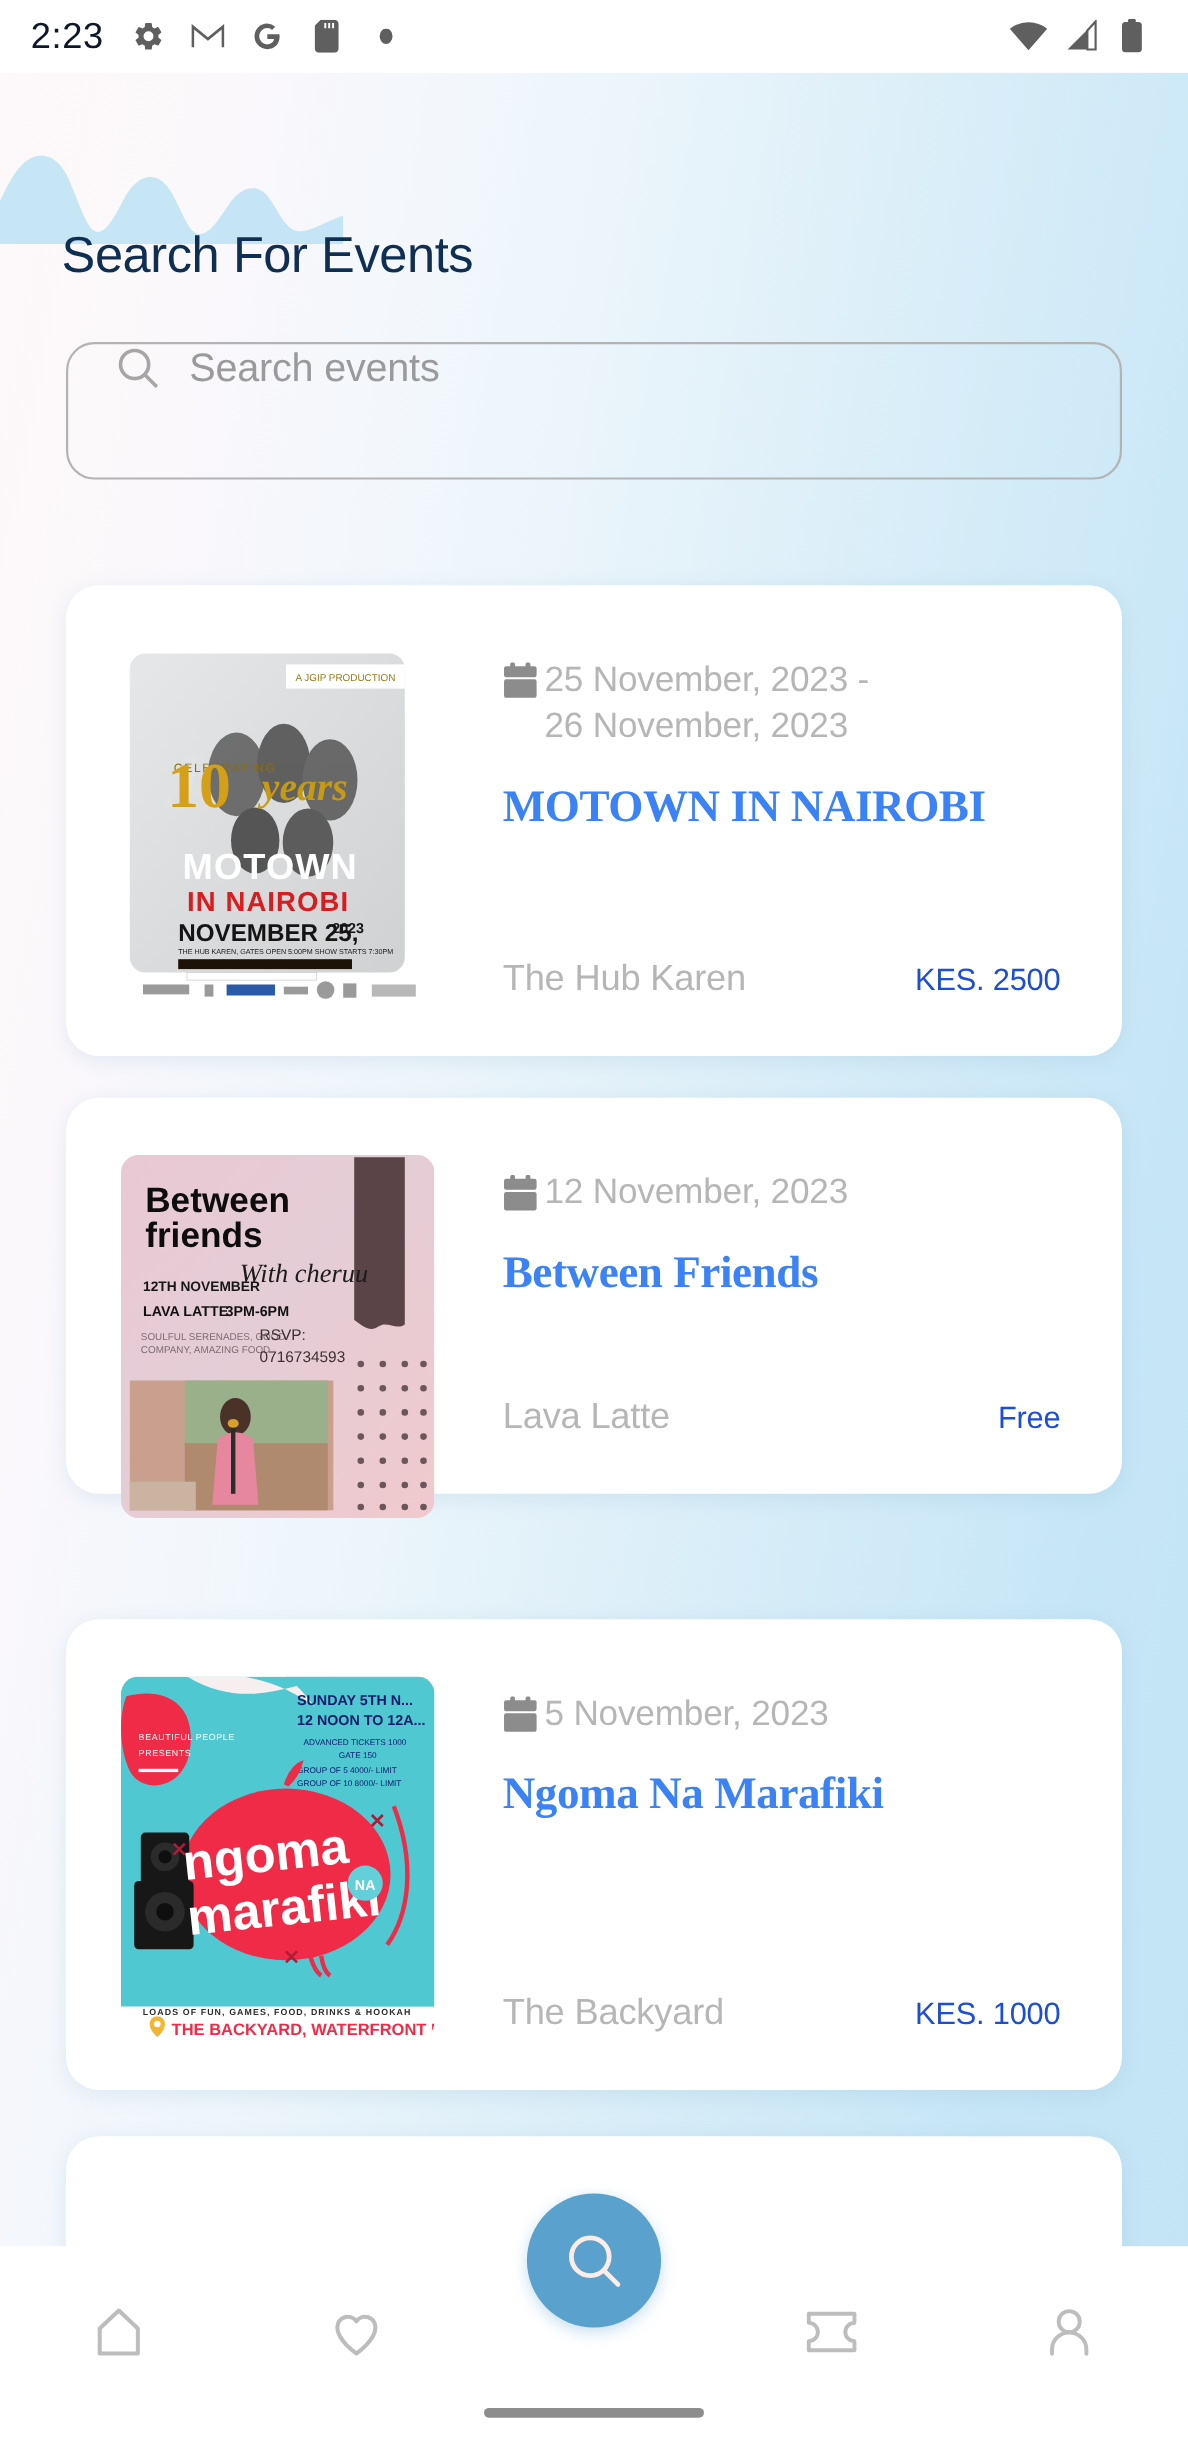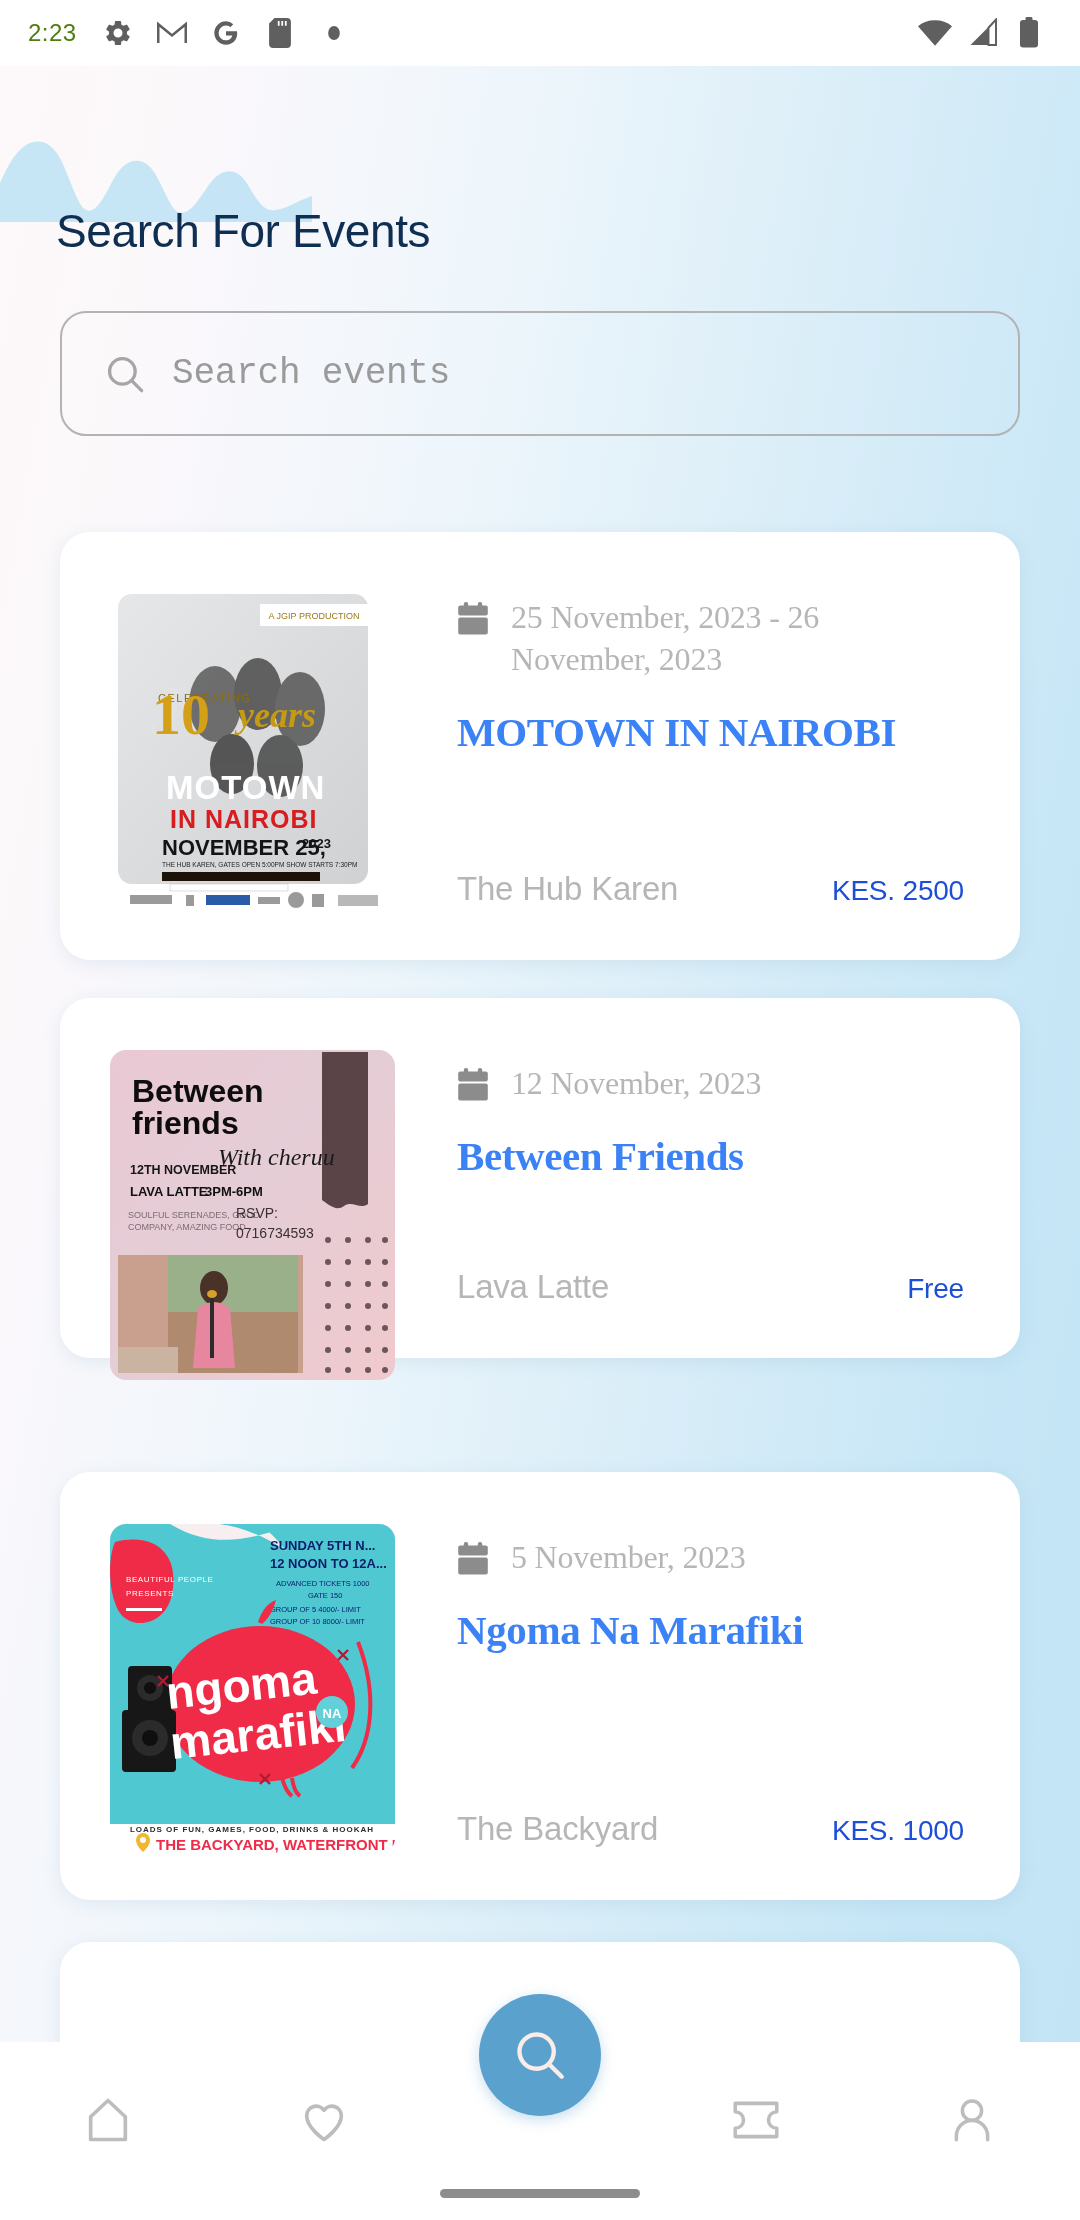--- a/index.html
+++ b/index.html
@@ -10,21 +10,21 @@
     overflow:hidden;
     position:relative;
   }
 
   
   .statusbar{
     position:absolute; top:0; left:0; width:1080px; height:66px;
     background:#ffffff; display:flex; align-items:center;
     padding:0 34px 0 28px; z-index:50;
   }
-  .sb-time{ font-size:24px; color:#4d7c0f; letter-spacing:.5px; font-family:"Liberation Sans",sans-serif; }
+  .sb-time{ font-size:33px; color:#0f172a; letter-spacing:.5px; font-family:"Liberation Sans",sans-serif; }
   .sb-left-icons{ display:flex; align-items:center; gap:20px; margin-left:24px; }
   .sb-ic{ width:34px; height:34px; display:flex; align-items:center; justify-content:center; }
   .sb-ic svg{ display:block; }
   .sb-spacer{ flex:1; }
   .sb-right{ display:flex; align-items:center; gap:13px; }
 
   
   .screen{
     position:absolute; top:66px; left:0; width:1080px; height:2154px;
     background:linear-gradient(100deg,#fdf8fa 0%,#fbf8fb 14%,#eef6fb 36%,#d8edf8 62%,#c6e6f6 84%,#c2e4f5 100%);
@@ -42,21 +42,21 @@
     font-size:46px; font-weight:normal; color:#0e2e52;
     letter-spacing:-0.4px; white-space:nowrap;
   }
 
   
   .searchbar{
     position:absolute; left:60px; top:245px;
     width:960px; height:125px;
     border:2px solid #b3b3b3; border-radius:26px;
     background:transparent;
-    display:flex; align-items:center; padding:0 42px; gap:26px;font-family:Liberation Mono, monospace;
+    display:flex; align-items:flex-start; padding:0 42px; gap:26px;
   }
   .search-ic{ width:42px; height:42px; flex:none; }
   .search-ph{
     font-size:36px; color:#9a9a9a; letter-spacing:-.2px;
   }
 
   
   .list{
     position:absolute; left:0; top:452px; width:1080px; height:1570px;
     overflow:hidden;
@@ -76,21 +76,21 @@
     width:285px; height:330px; flex:none;
     border-radius:16px; overflow:hidden; position:relative;
     align-self:flex-start; margin-top:6px;
   }
   .poster svg{ display:block; width:100%; height:100%; }
 
   .card-body{
     flex:1; margin-left:62px; display:flex; flex-direction:column;
     position:relative;
   }
-  .date-row{ display:flex; align-items:flex-start; gap:22px; margin-top:18px;font-family:Liberation Serif, serif; }
+  .date-row{ display:flex; align-items:flex-start; gap:6px; margin-top:18px; }
   .cal-ic{ width:32px; height:34px; flex:none; margin-top:6px; }
   .date-txt{
     font-size:32px; color:#b6b6b6; line-height:1.32; max-width:330px;
     letter-spacing:-.2px;
   }
   .ev-title{
     font-size:41px; font-weight:bold; color:#3b82f6;
     letter-spacing:-.4px; margin-top:28px; white-space:nowrap;font-family:Liberation Serif, serif;
   }
   .meta-row{

